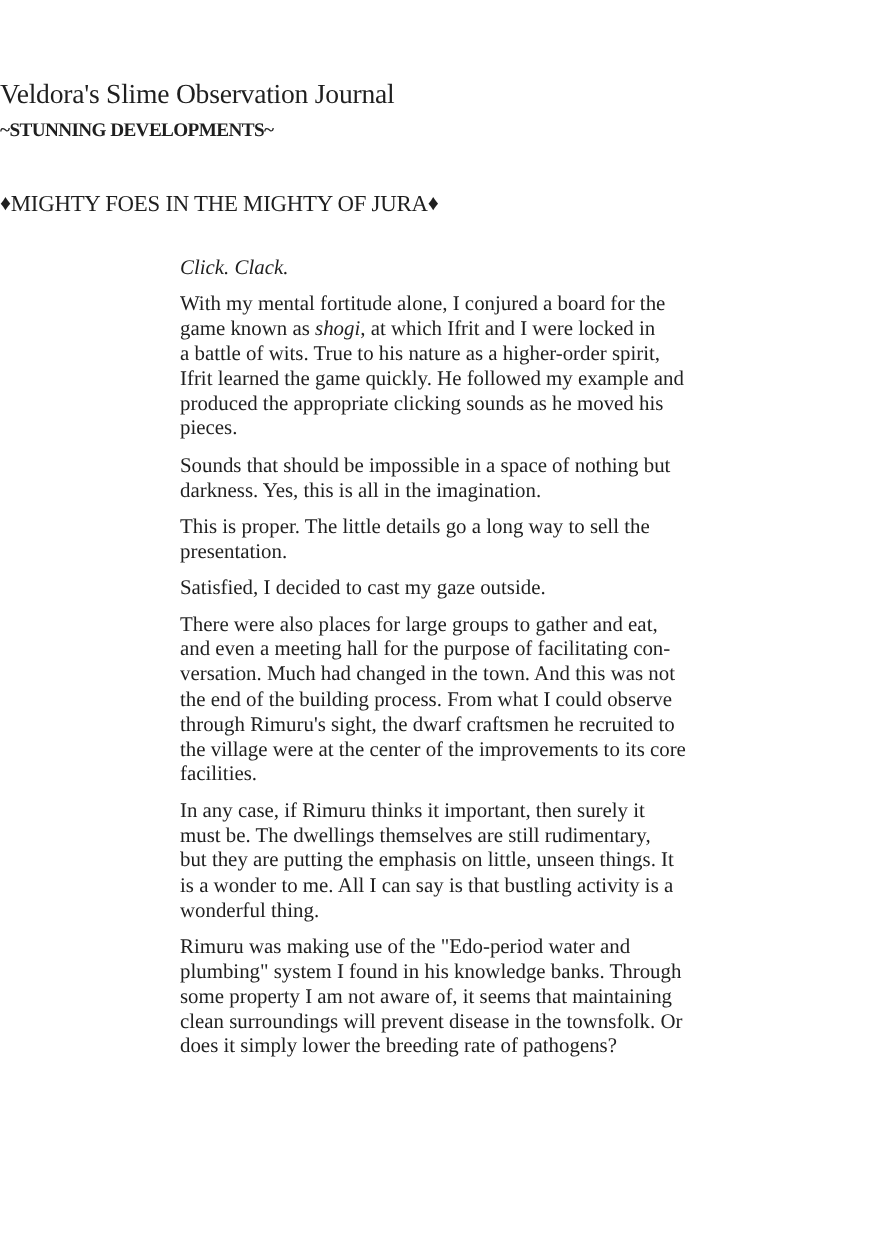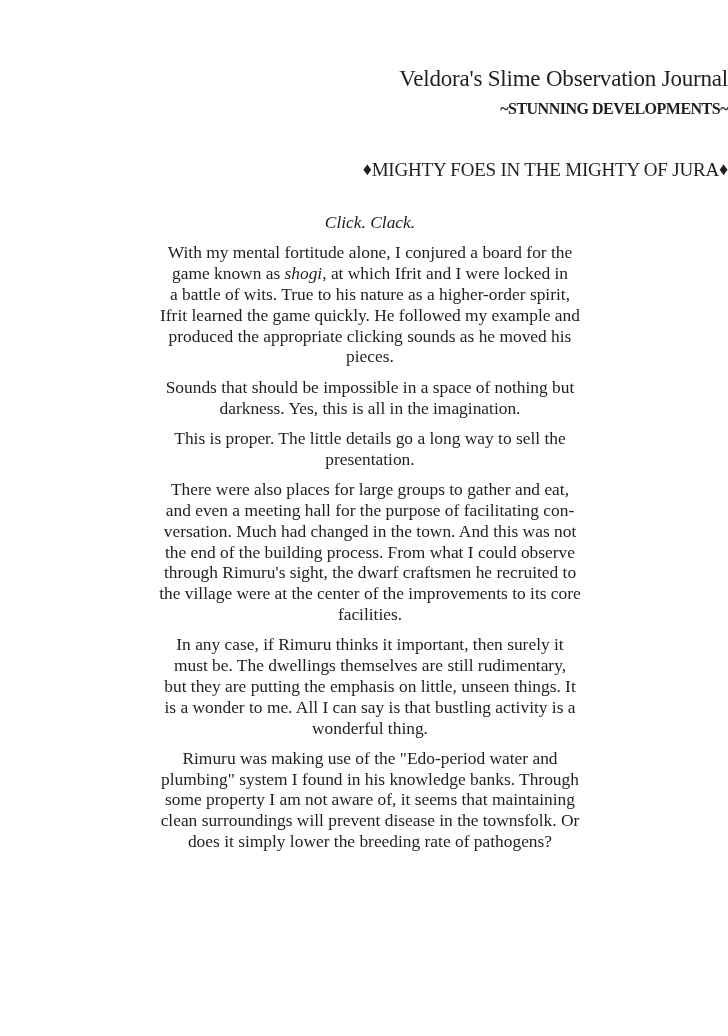--- a/index.html
+++ b/index.html
@@ -14,21 +14,21 @@
     background: #ffffff;
     color: #1f1f1f;
     font-family: "Liberation Serif", "DejaVu Serif", serif;
     overflow: hidden;
   }
   .page-header {
     position: absolute;
     top: 64px;
     left: 0;
     width: 100%;
-    text-align: right;
+    text-align: left;
   }
   .series-title {
     font-size: 23px;
     line-height: 30px;
     letter-spacing: -0.2px;
   }
   .volume-title {
     font-size: 16px;
     line-height: 30px;
     font-weight: bold;
@@ -50,21 +50,20 @@
     position: absolute;
     top: 212px;
     left: 150px;
     width: 440px;
     font-size: 17.4px;
     line-height: 20.8px;
   }
   .para {
     margin: 0 0 9.6px 0;
     white-space: nowrap;
-    text-align: center;
   }
   .para.italic {
     font-style: italic;
   }
 </style>
 </head>
 <body>
 
 <div class="page">
 
@@ -72,18 +71,19 @@
     <div class="series-title">Veldora's Slime Observation Journal</div>
     <div class="volume-title">~STUNNING DEVELOPMENTS~</div>
     <div class="chapter-heading"><span class="diamond">♦</span><span>MIGHTY FOES IN THE MIGHTY OF JURA</span><span class="diamond">♦</span></div>
   </header>
 
   <div class="body-col">
       <p class="para italic">Click. Clack.</p>
       <p class="para">With my mental fortitude alone, I conjured a board for the<br>game known as <i>shogi</i>, at which Ifrit and I were locked in<br>a battle of wits. True to his nature as a higher-order spirit,<br>Ifrit learned the game quickly. He followed my example and<br>produced the appropriate clicking sounds as he moved his<br>pieces.</p>
       <p class="para">Sounds that should be impossible in a space of nothing but<br>darkness. Yes, this is all in the imagination.</p>
       <p class="para">This is proper. The little details go a long way to sell the<br>presentation.</p>
+      <p class="para">Satisfied, I decided to cast my gaze outside.</p>
       <p class="para">There were also places for large groups to gather and eat,<br>and even a meeting hall for the purpose of facilitating con-<br>versation. Much had changed in the town. And this was not<br>the end of the building process. From what I could observe<br>through Rimuru's sight, the dwarf craftsmen he recruited to<br>the village were at the center of the improvements to its core<br>facilities.</p>
       <p class="para">In any case, if Rimuru thinks it important, then surely it<br>must be. The dwellings themselves are still rudimentary,<br>but they are putting the emphasis on little, unseen things. It<br>is a wonder to me. All I can say is that bustling activity is a<br>wonderful thing.</p>
       <p class="para">Rimuru was making use of the "Edo-period water and<br>plumbing" system I found in his knowledge banks. Through<br>some property I am not aware of, it seems that maintaining<br>clean surroundings will prevent disease in the townsfolk. Or<br>does it simply lower the breeding rate of pathogens?</p>
     </div>
 
 </div>
 
 </body></html>

